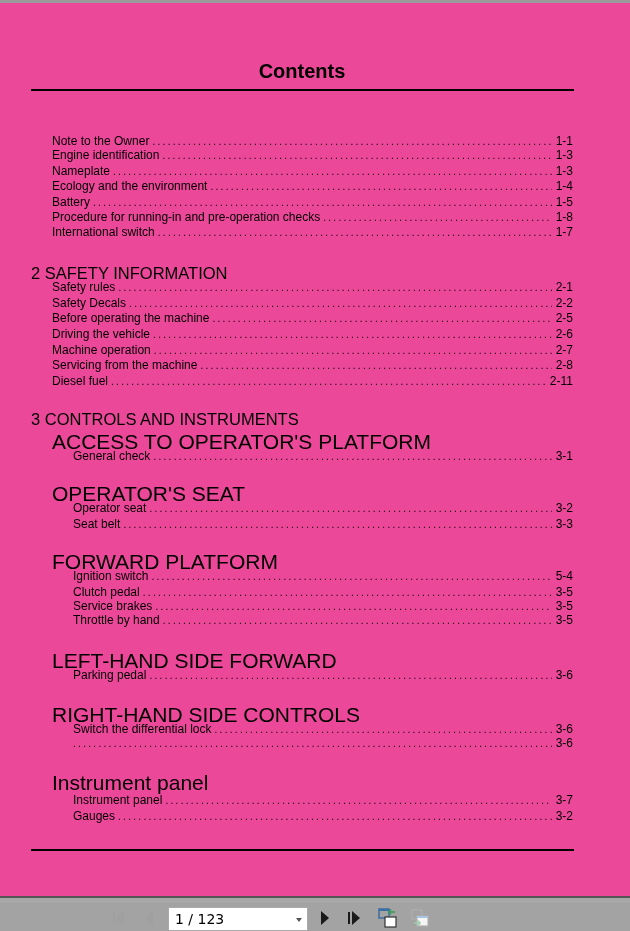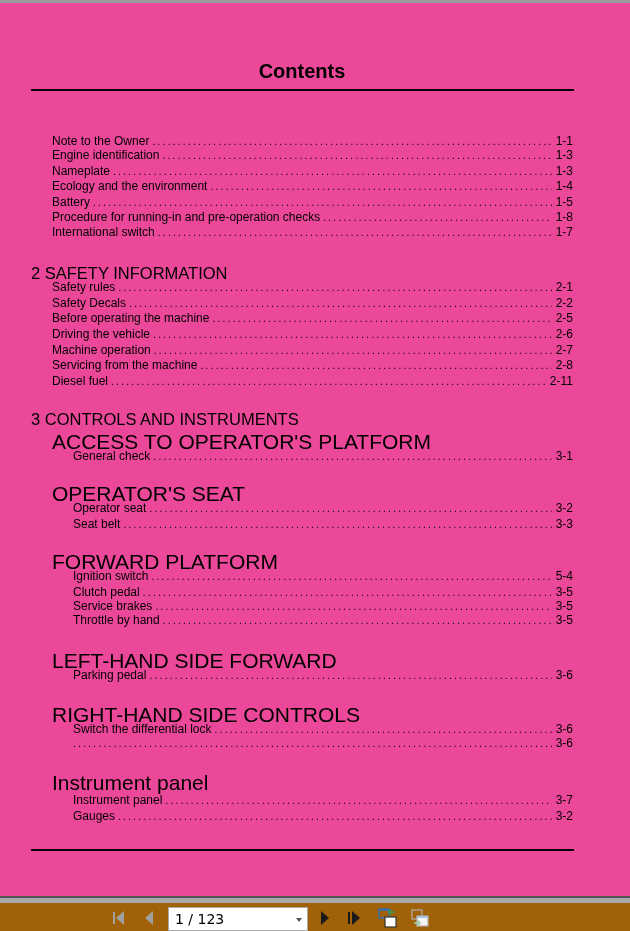--- a/index.html
+++ b/index.html
@@ -35,21 +35,21 @@
     }
     .entry .dots::before {
       content:"..................................................................................................................................................................................................";
     }
     .entry .pg { flex:0 0 auto; padding-left:4px; text-align:right; }
 
     
     .toolbar-border { position:absolute; left:0; top:896px; width:630px; height:2px; background:#555; }
     .toolbar-band { position:absolute; left:0; top:898px; width:630px; height:5px; background:#a8a8a8; }
     .toolbar {
-      position:absolute; left:0; top:903px; width:630px; height:28px; background:#a16207;
+      position:absolute; left:0; top:903px; width:630px; height:28px; background:#a3a3a3;
     }
     .tb-btn { position:absolute; top:4px; height:22px; display:flex; align-items:center; justify-content:center; cursor:pointer; }
     .page-box {
       position:absolute; left:168px; top:4px; width:140px; height:24px;
       background:#fff; border:1px solid #aaa; box-sizing:border-box;
       font-family:"DejaVu Sans", sans-serif; font-size:14px; line-height:22px;
       padding-left:6px;
     }
     .page-box .caret {
       position:absolute; right:5px; top:10px; width:0; height:0;

